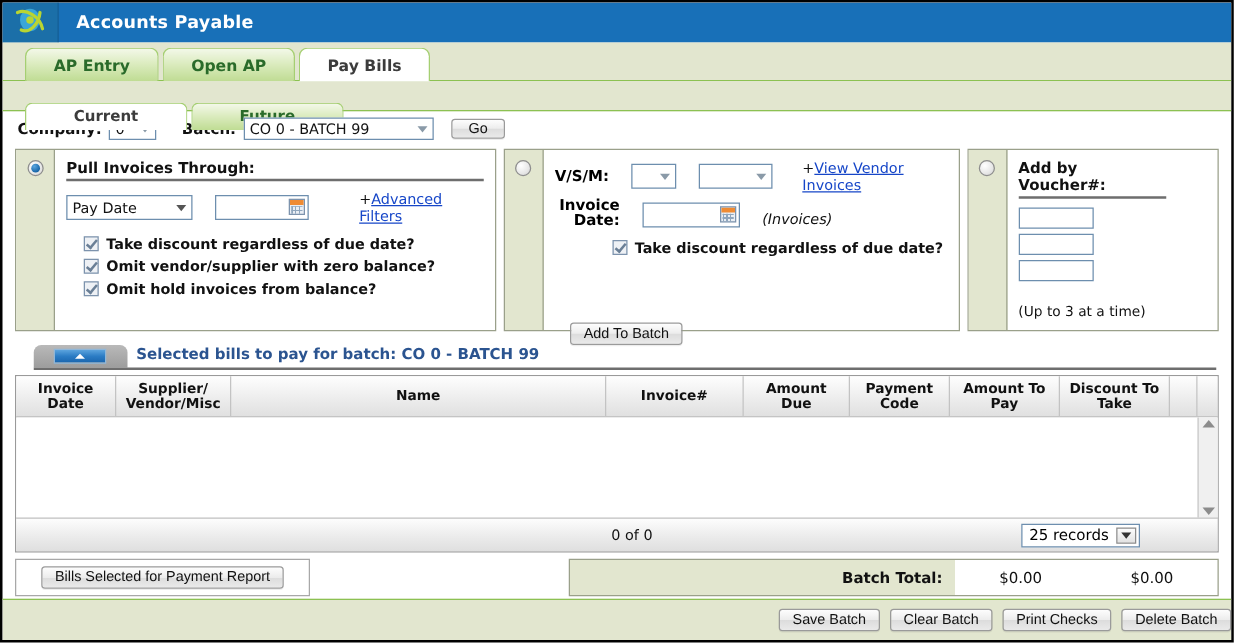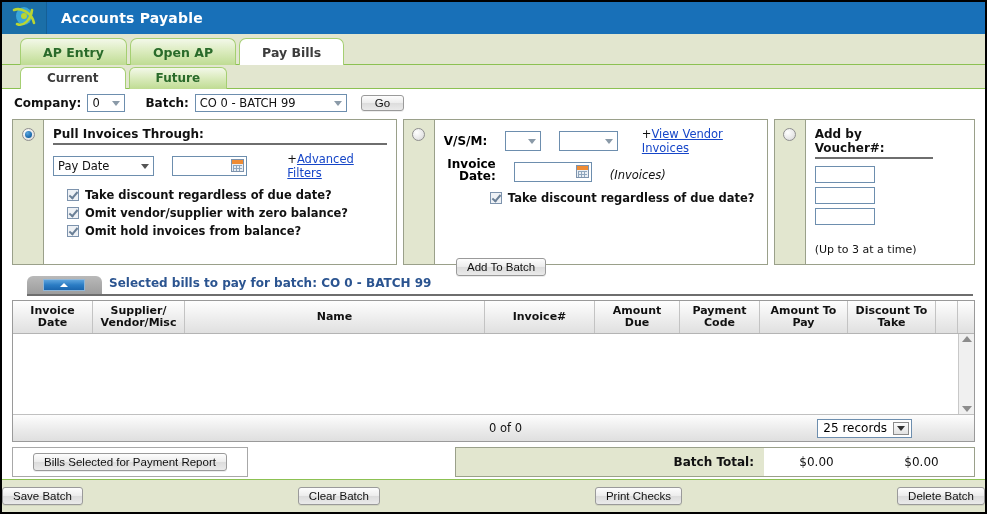--- a/index.html
+++ b/index.html
@@ -86,33 +86,33 @@
     position: relative;
     padding-left: 18px;
     box-sizing: border-box;
     display: flex;
     align-items: flex-end;
     border-bottom: 1px solid #8cc152;
   }
   .subtab {
     height: 22px;
     line-height: 21px;
-    padding: 0 26px;
+    padding: 0 38px;
     margin-right: 3px;
     font-weight: bold;
     font-size: 12px;
     color: #2a6b2a;
     border: 1px solid #a5cf72;
     border-bottom: none;
     border-radius: 6px 6px 0 0;
     background: linear-gradient(to bottom, #f3f8e9 0%, #dcecc0 45%, #bfdc93 100%);
     cursor: pointer;
     box-sizing: border-box;
     position: relative;
-    top: 1px;
+    top: 16px;
   }
   .subtab.active {
     background: #ffffff;
     color: #3c3c3c;
     z-index: 3;
   }
 
   
   .content {
     padding: 0 10px;
@@ -492,21 +492,21 @@
   }
 
   .footer-bar {
     position: absolute;
     left: 0; right: 0; bottom: 0;
     height: 32px;
     background: #e2e6cf;
     border-top: 1px solid #8cc152;
     display:flex;
     align-items:center;
-    justify-content:space-between;
+    justify-content:flex-end;
     gap: 8px;
   }
 </style>
 </head>
 <body>
 
 <div class="app">
 
   <div class="titlebar">
     <div class="logo-box">

